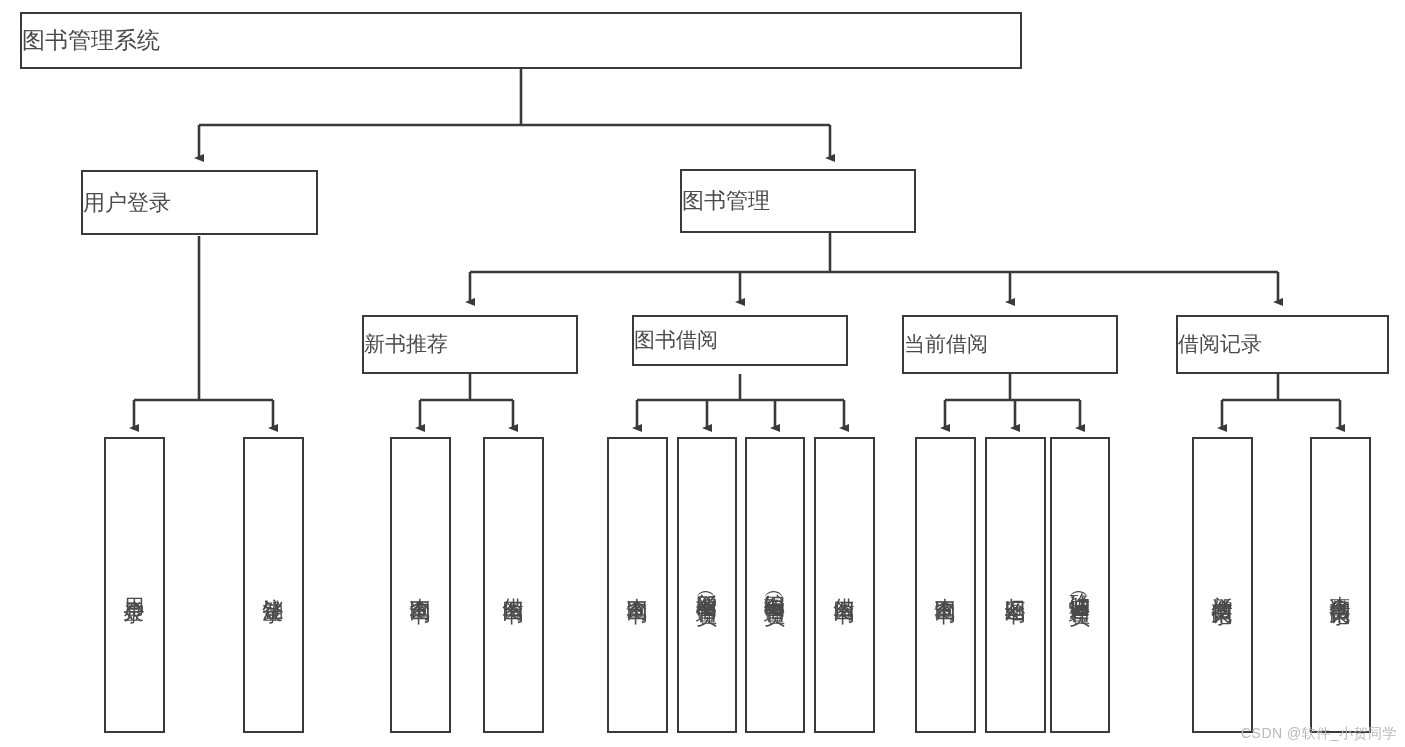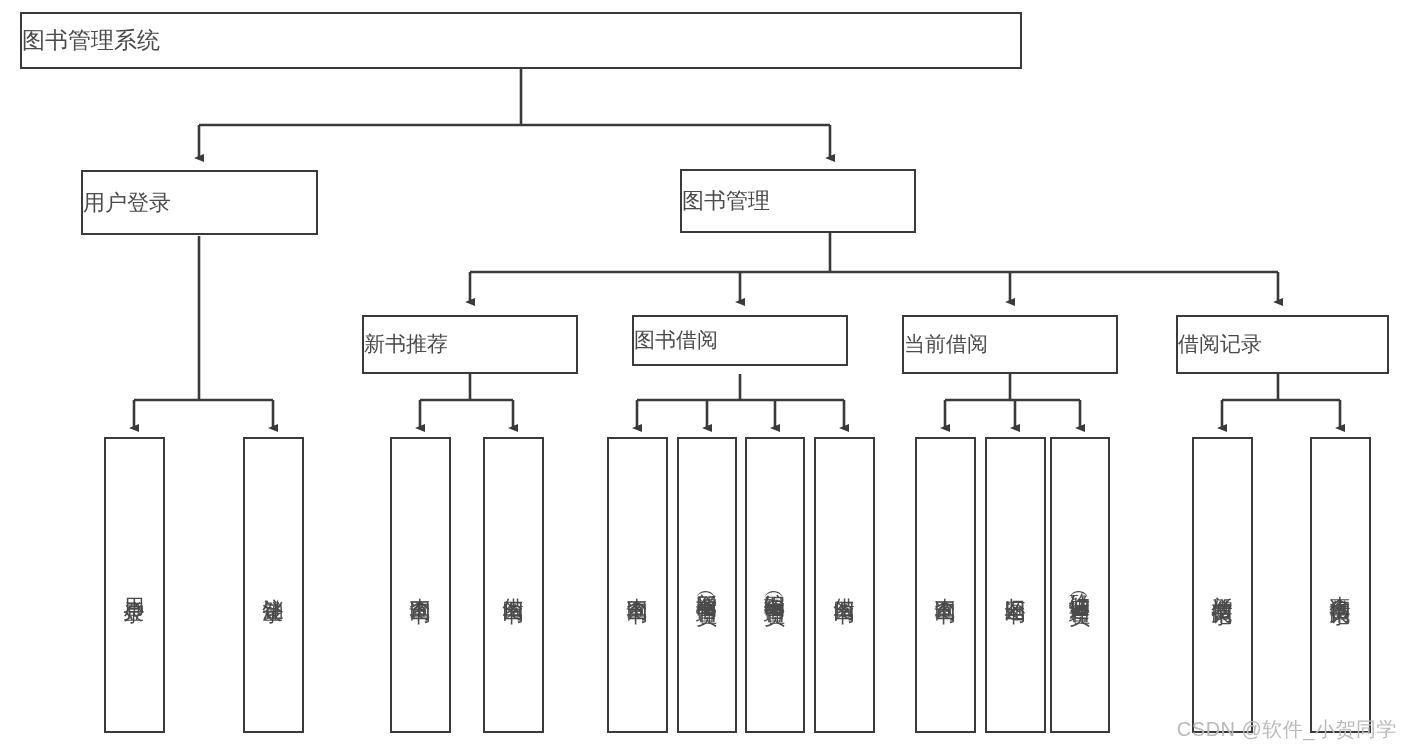--- a/index.html
+++ b/index.html
@@ -36,21 +36,21 @@
     writing-mode:vertical-rl;
     text-orientation:upright;
     letter-spacing:2px;
     white-space:nowrap;
     line-height:1;
   }
   .watermark{
     position:absolute;
     right:8px;
     bottom:4px;
-    font-size:20px;
+    font-size:14px;
     color:#b9b9b9;
     z-index:5;
     white-space:nowrap;
     letter-spacing:0.5px;
   }
 </style>
 </head>
 <body>
 
 <div id="stage">

